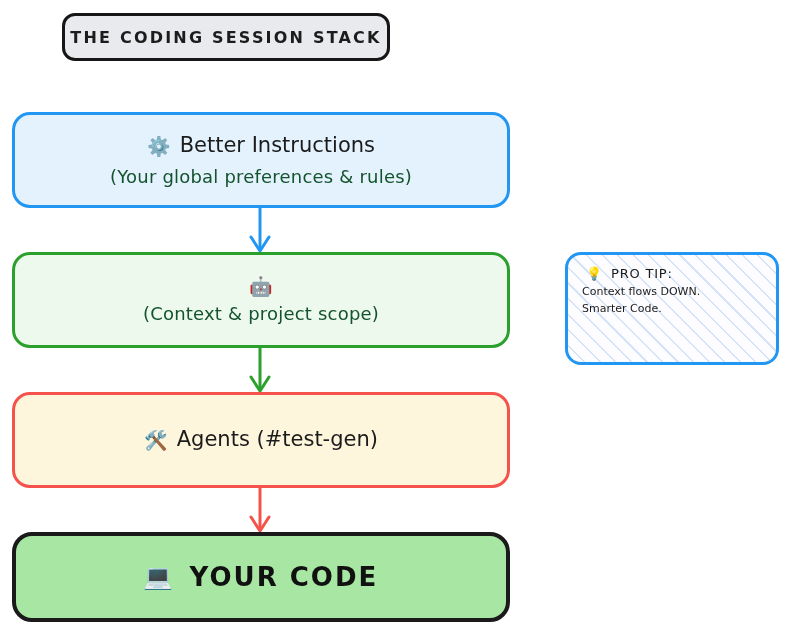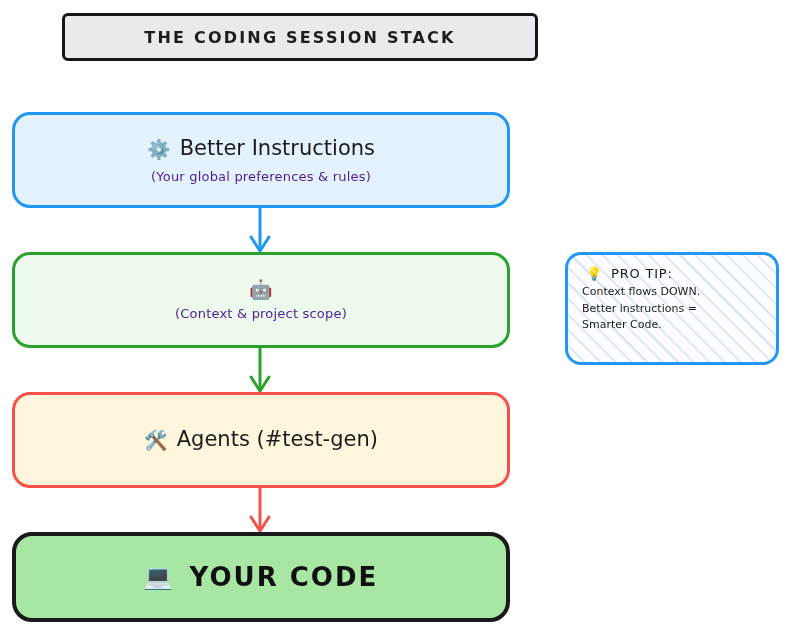--- a/index.html
+++ b/index.html
@@ -18,25 +18,25 @@
   .canvas {
     position: absolute;
     inset: 0;
   }
 
   
   .title-box {
     position: absolute;
     left: 62px;
     top: 13px;
-    width: 476px;
+    width: 328px;
     height: 48px;
     background: #e8eaed;
     border: 3px solid #161616;
-    border-radius: 6px;
+    border-radius: 13px;
     display: flex;
     align-items: center;
     justify-content: center;
     box-sizing: border-box;
   }
   .title-text {
     font-family: "DejaVu Sans", sans-serif;
     font-size: 16px;
     font-weight: 600;
     letter-spacing: 2.2px;
@@ -93,22 +93,22 @@
     line-height: 1.2;
     white-space: nowrap;
   }
   .box-emoji {
     font-size: 19px;
     line-height: 1;
     display: inline-block;
   }
   .box-sub {
     font-family: "DejaVu Sans", sans-serif;
-    font-size: 13px;
-    color: #4c1d95;
+    font-size: 18px;
+    color: #14532d;
     margin-top: 7px;
     letter-spacing: 0.2px;
     white-space: nowrap;
   }
 
   .final-label {
     font-family: "DejaVu Sans", sans-serif;
     font-size: 26px;
     font-weight: 600;
     letter-spacing: 2px;
@@ -229,17 +229,16 @@
       <span>YOUR CODE</span>
     </div>
   </div>
 
   <div class="protip-box">
     <div class="protip-head">
       <span class="protip-emoji">💡</span>
       <span>PRO TIP:</span>
     </div>
     <div class="protip-line">Context flows DOWN.</div>
-    <div class="protip-line">Better instructions =</div>
     <div class="protip-line">Smarter Code.</div>
   </div>
 
 </div>
 
 </body></html>

